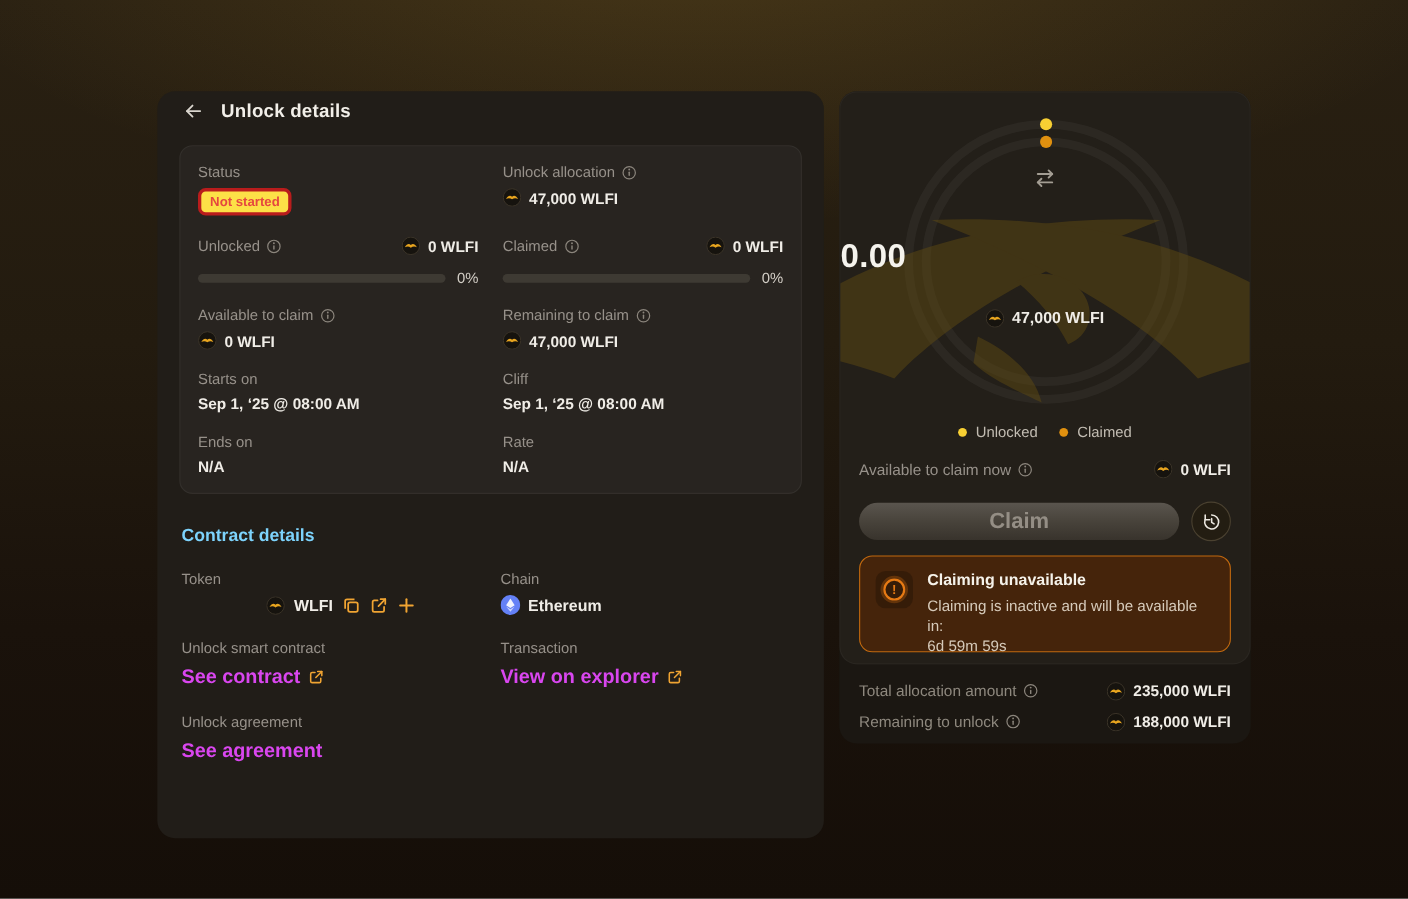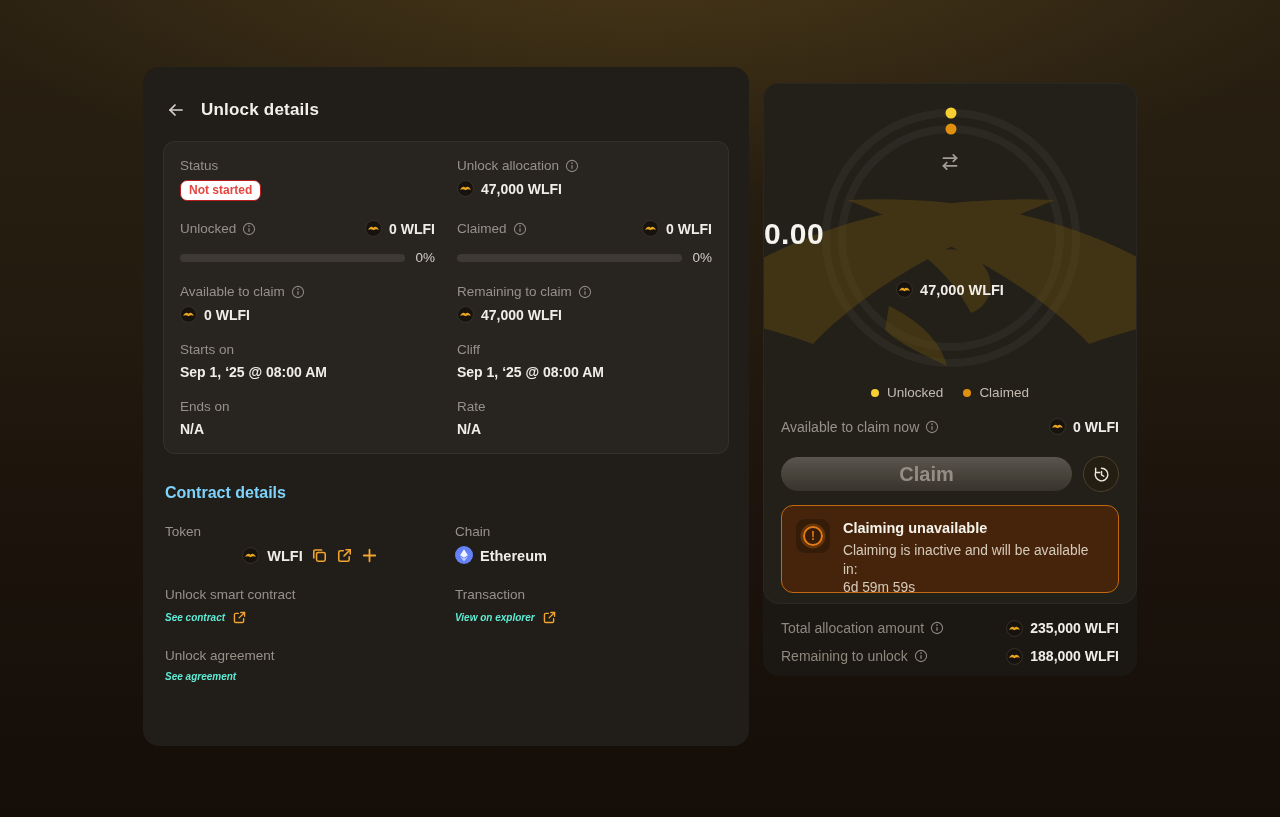--- a/index.html
+++ b/index.html
@@ -8,50 +8,50 @@
     font-family:"Liberation Sans","DejaVu Sans",sans-serif;
     background:
       radial-gradient(95% 55% at 50% -8%, rgba(198,152,48,.20), rgba(0,0,0,0) 60%),
       linear-gradient(180deg,#292012 0%,#231b0f 38%,#1a120b 70%,#150e08 100%);
     position:relative;
     color:#f2efe9;
   }
   .card { position:absolute; border-radius:16px; }
 
   
-  .left-card { left:143px; top:67px; width:606px; height:679px; background:#211d18; padding:28px 20px; overflow:hidden; }
+  .left-card { left:143px; top:83px; width:606px; height:679px; background:#211d18; padding:3px 20px; overflow:hidden; }
   .lc-header { display:flex; align-items:center; gap:14px; margin:4px 2px 20px 2px; }
   .back-btn { width:22px; height:22px; display:flex; align-items:center; justify-content:center; cursor:pointer; }
   .lc-title { font-size:17px; font-weight:700; color:#f2efe9; letter-spacing:.2px; }
 
   .summary-panel {
     background:#282420; border:1px solid rgba(255,255,255,.055); border-radius:12px;
     padding:16px; display:grid; grid-template-columns:1fr 1fr; column-gap:22px; row-gap:19px;
   }
   .field-label { font-size:13.5px; color:#97918a; display:flex; align-items:center; gap:6px; }
   .field-value { margin-top:7px; font-size:14px; font-weight:700; color:#f0ede7; display:flex; align-items:center; gap:7px; }
   .split { display:flex; justify-content:space-between; align-items:center; }
   .split .val { font-size:14px; font-weight:700; color:#f0ede7; display:flex; align-items:center; gap:7px; }
   .bar-row { display:flex; align-items:center; gap:10px; margin-top:13px; }
   .bar { flex:1; height:8px; border-radius:4px; background:#3e3a33; overflow:hidden; }
   .bar-fill { height:100%; width:0%; background:#f0a432; border-radius:4px; }
   .pct { font-size:13.5px; color:#d2cdc5; }
   .badge {
     display:inline-block; margin-top:7px; padding:2px 8px 3px; border-radius:7px;
-    background:#ffffff; border:1px solid #b91c1c; color:#e5473f; font-size:12px; font-weight:600;
+    background:#fde047; border:3px solid #b91c1c; color:#e5473f; font-size:12px; font-weight:600;
   }
 
   .contract-heading { margin:30px 2px 22px; font-size:16px; font-weight:700; color:#7dd3fc; }
   .contract-grid { display:grid; grid-template-columns:290px 1fr; row-gap:23px; margin-left:2px; }
   .token-row { margin-top:8px; display:flex; align-items:center; gap:8px;justify-content:center; }
   .token-sym { font-size:14.5px; font-weight:700; color:#f0ede7; }
   .icon-btn { display:flex; align-items:center; cursor:pointer; }
   .chain-row { margin-top:7px; display:flex; align-items:flex-end; gap:7px; font-size:14.5px; font-weight:700; color:#f0ede7; }
   .link-row { margin-top:8px; display:flex; align-items:center; gap:7px; cursor:pointer; }
-  .link-text { font-size:10px; font-weight:700; color:#5eead4;font-style:italic; }
+  .link-text { font-size:18px; font-weight:700; color:#d946ef; }
 
   
   .right-outer { left:763px; top:83px; width:374px; height:593px; background:#1b1712; }
   .right-inner {
     position:absolute; top:0; left:0; width:374px; height:521px;
     background:#231f19; border-radius:16px; overflow:hidden; border:1px solid rgba(255,255,255,.035);
   }
   .rings { position:absolute; top:0; left:0; }
   .watermark { position:absolute; top:102px; left:-75px; width:524px; height:206px; opacity:.5; pointer-events:none; }
   .swap-btn { position:absolute; top:66px; left:50%; transform:translateX(-50%); cursor:pointer; }

